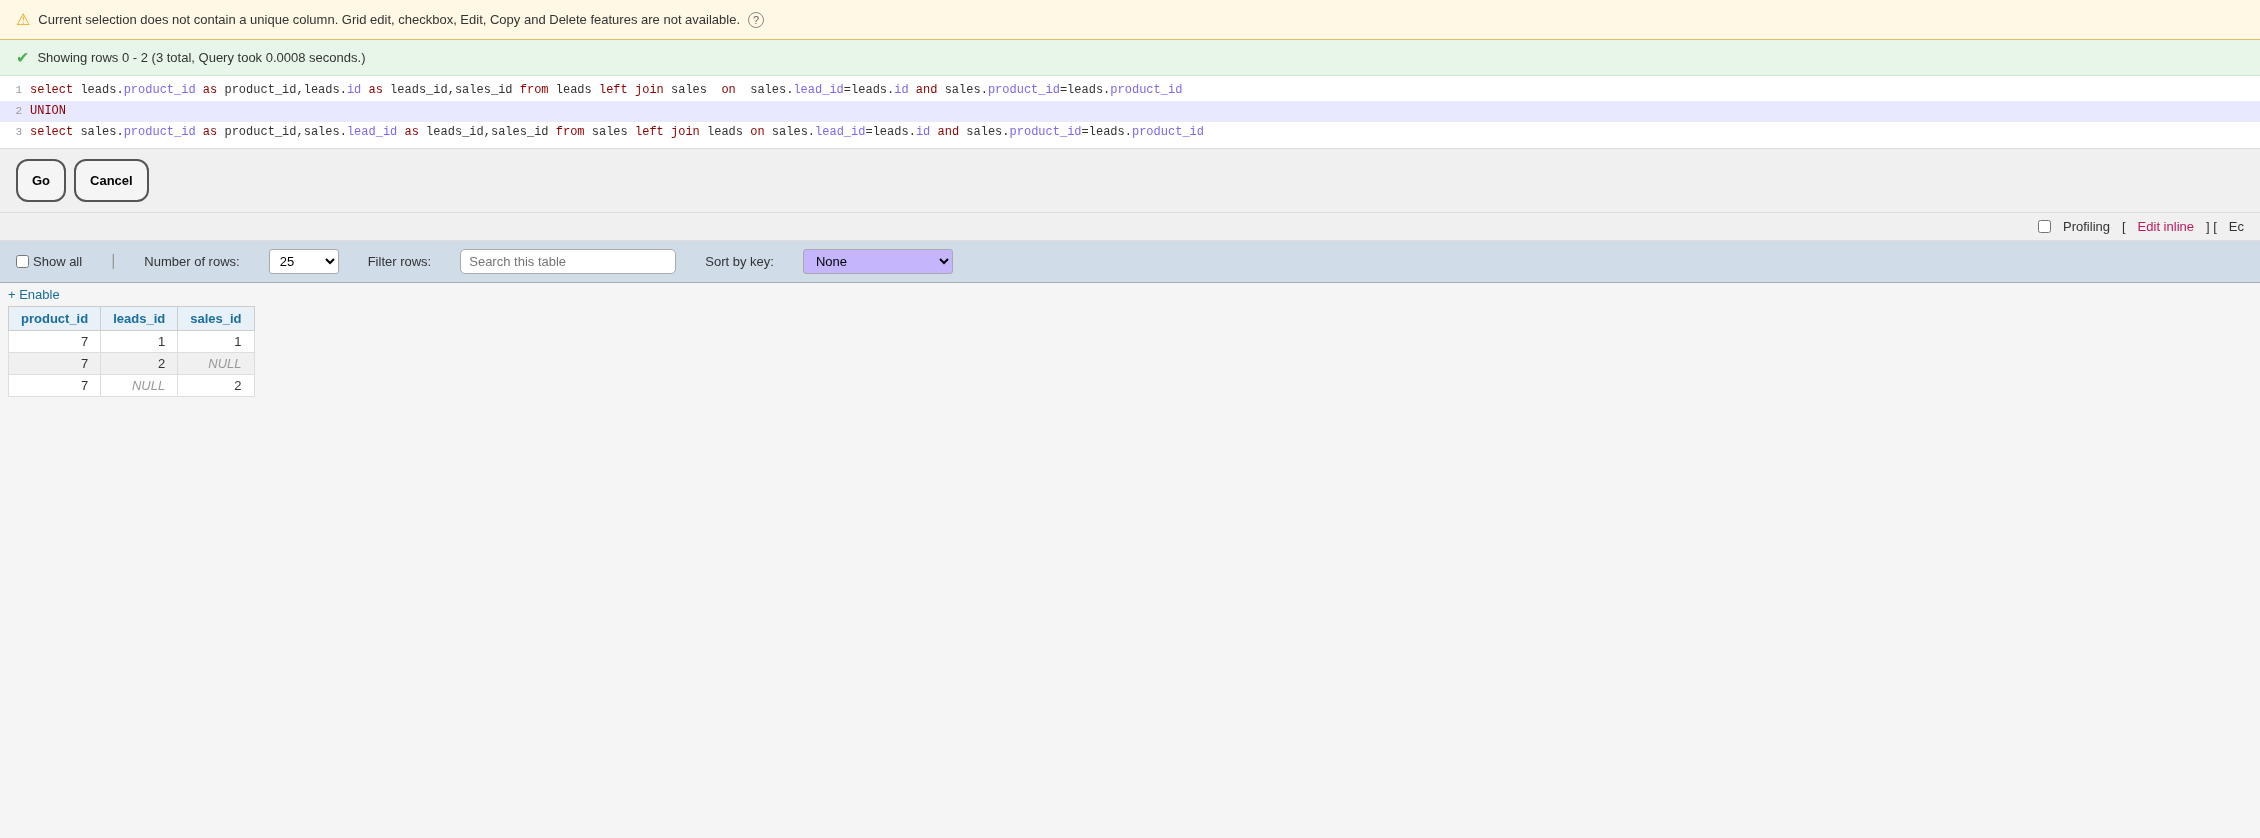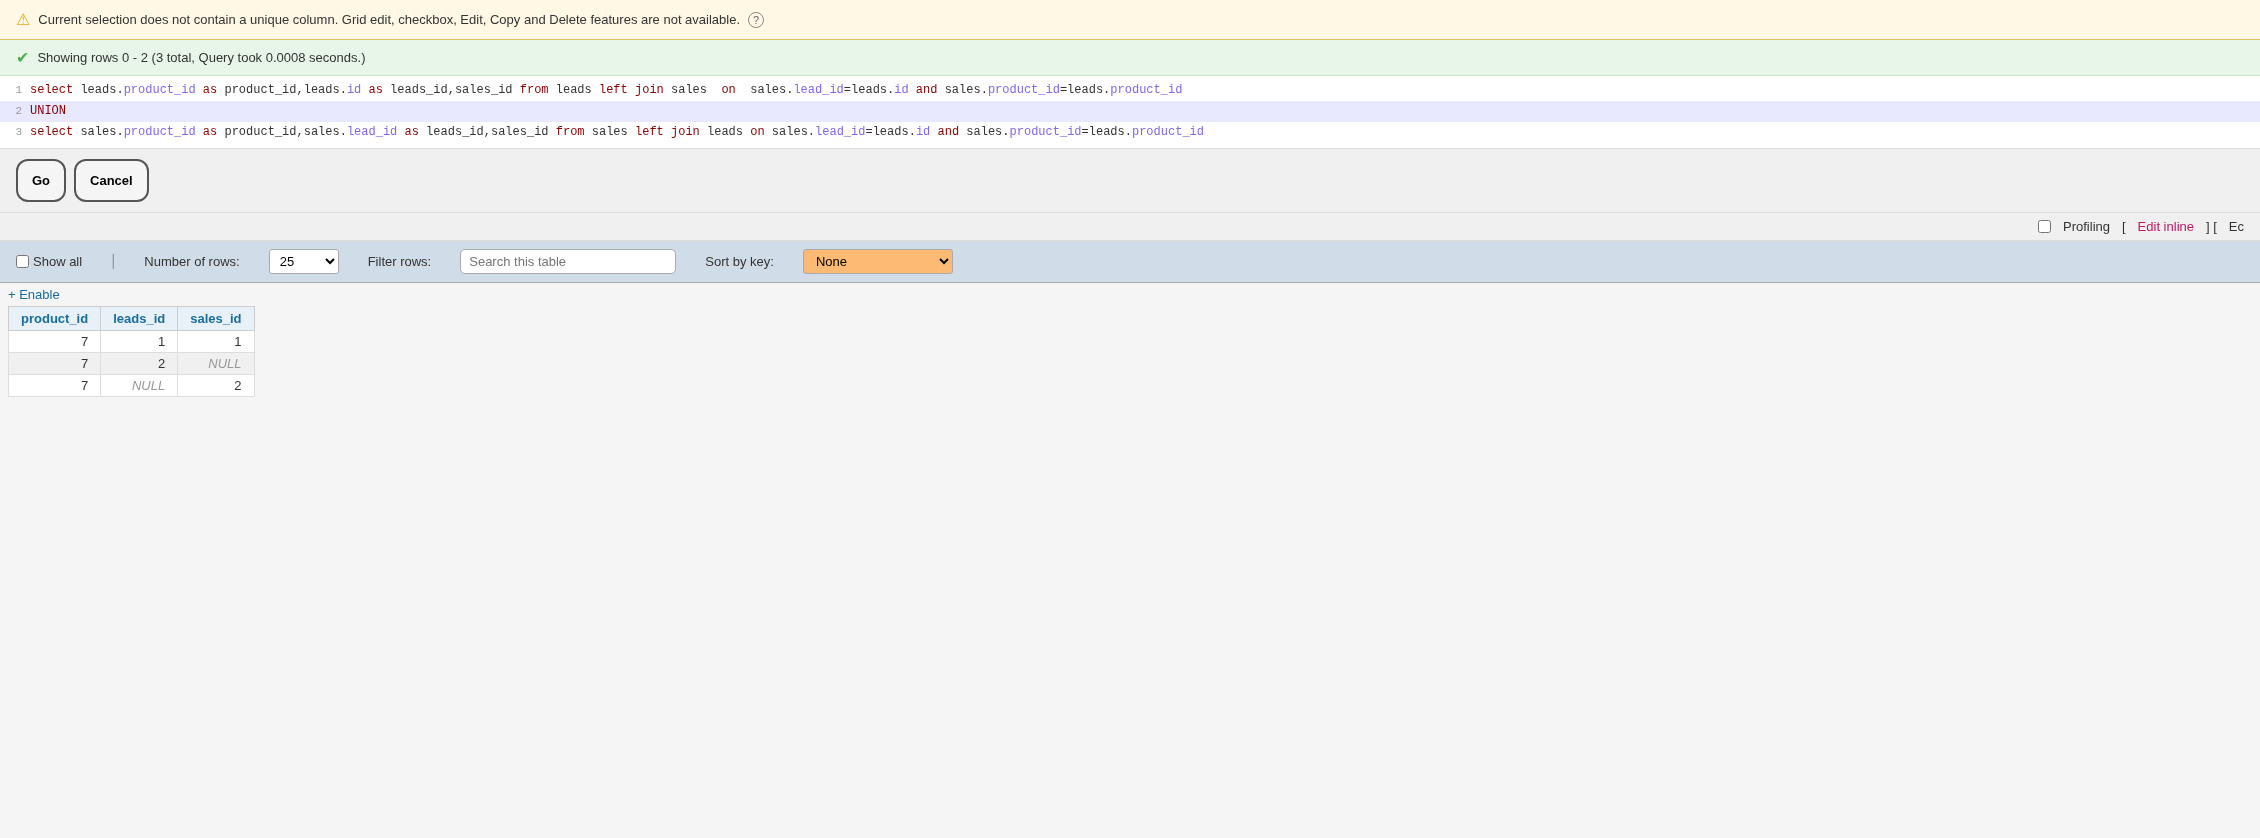--- a/index.html
+++ b/index.html
@@ -154,21 +154,21 @@
       font-size: 13px;
       width: 216px;
       color: #999;
     }
     .sort-label { font-size: 13px; }
     .sort-select {
       padding: 3px 24px 3px 8px;
       border: 1px solid #aaa;
       border-radius: 3px;
       font-size: 13px;
-      background: #fdba74;
+      background: #c4b5fd;
       min-width: 150px;
     }
 
     
     .options-row {
       padding: 4px 8px;
       font-size: 13px;
     }
     .options-row a {
       color: #1a6e9e;

